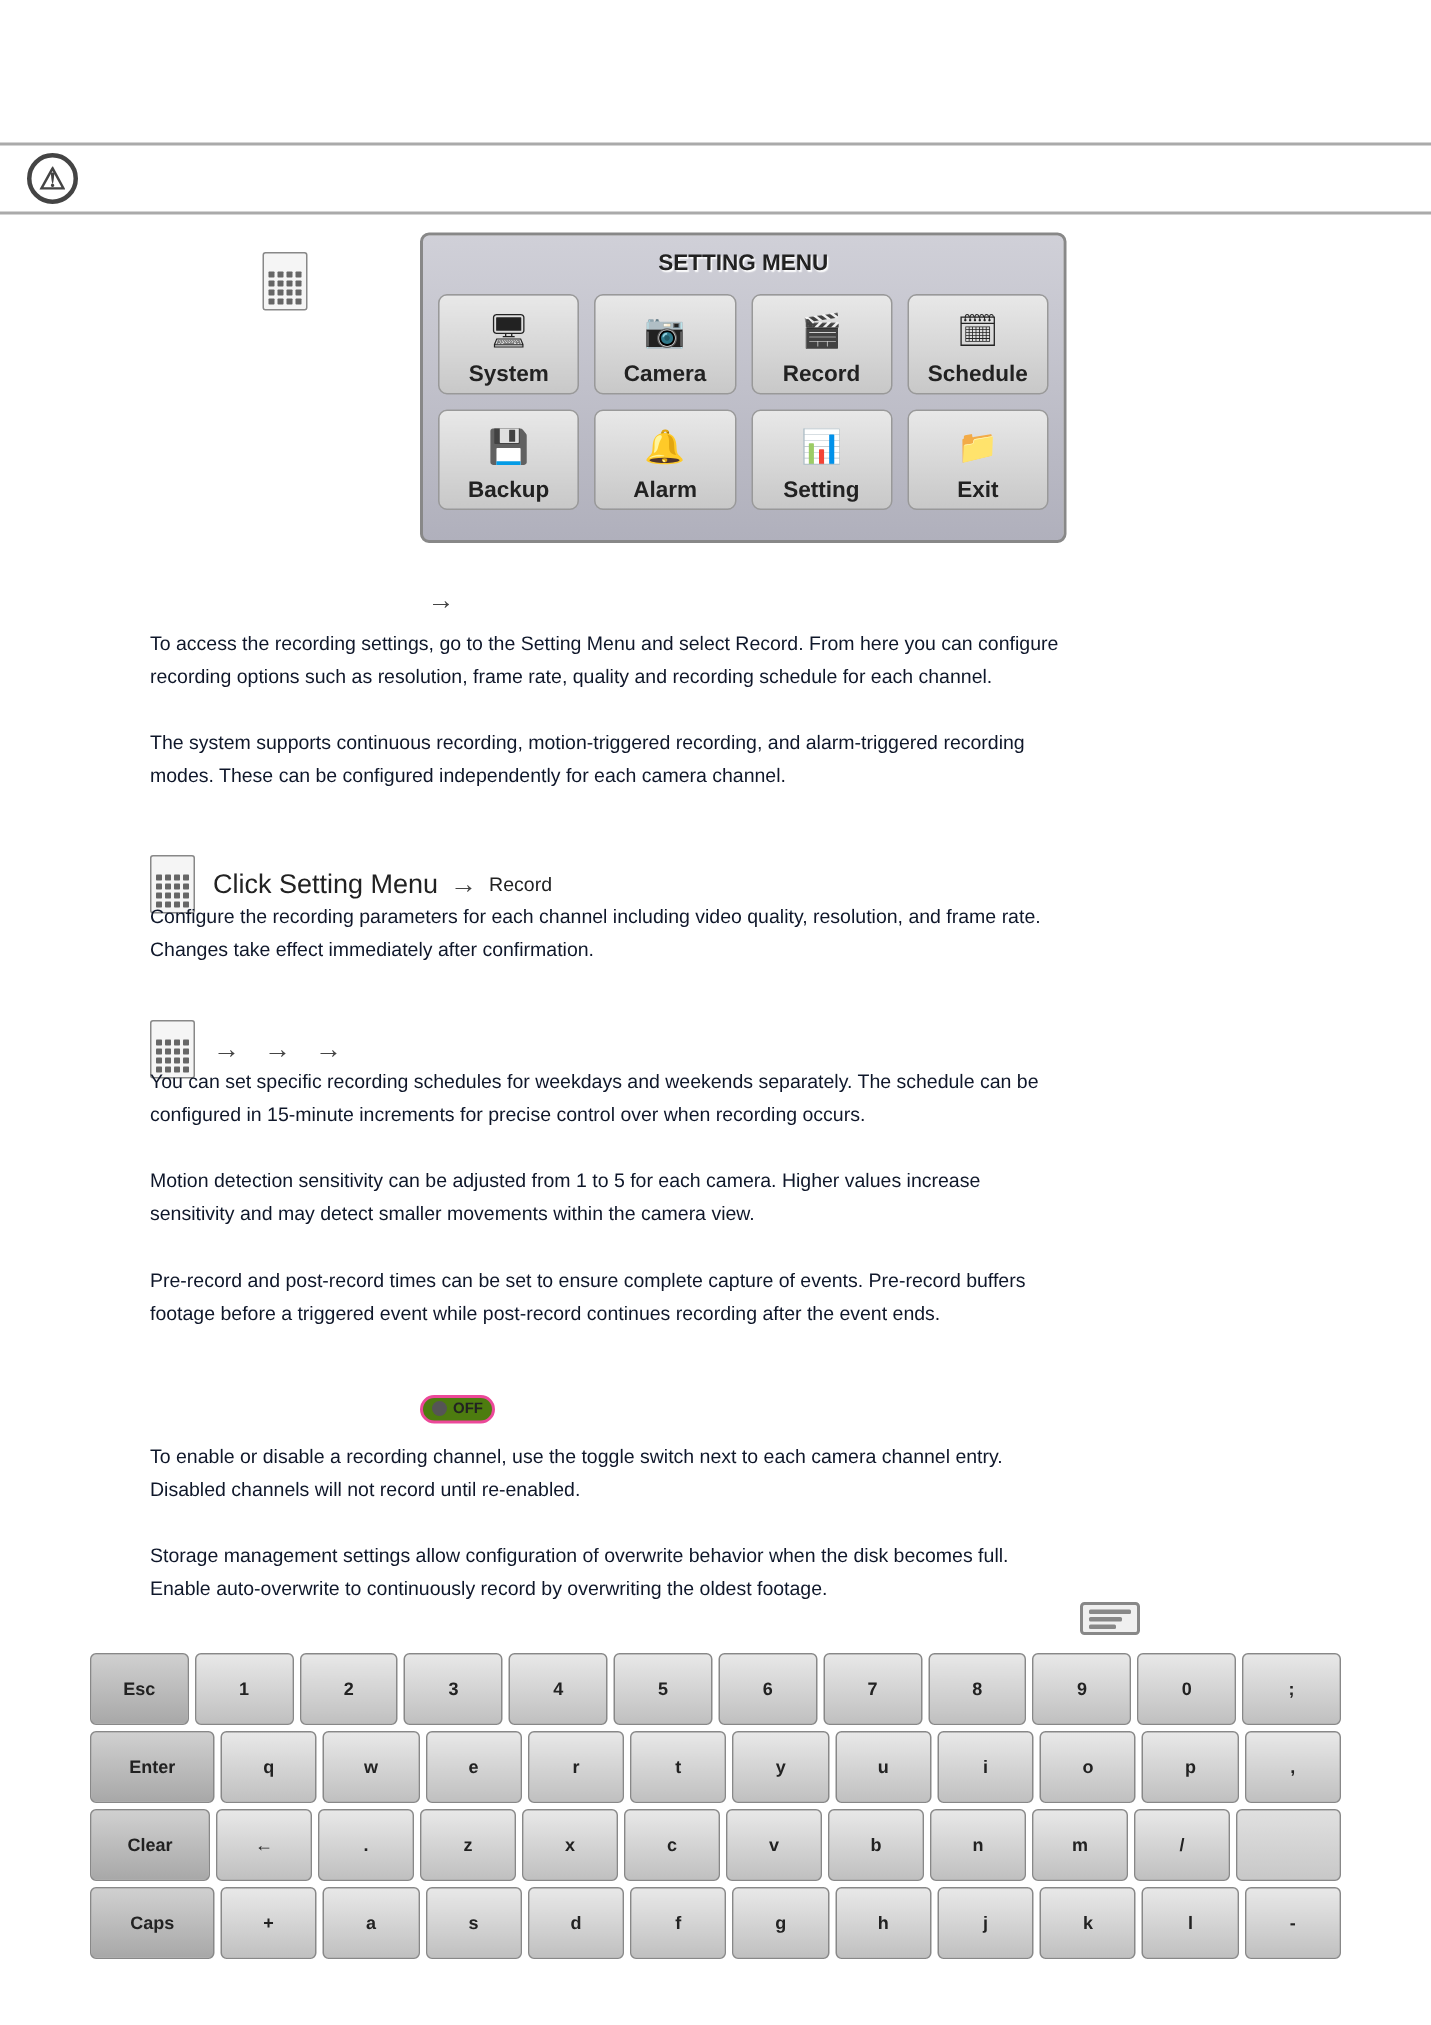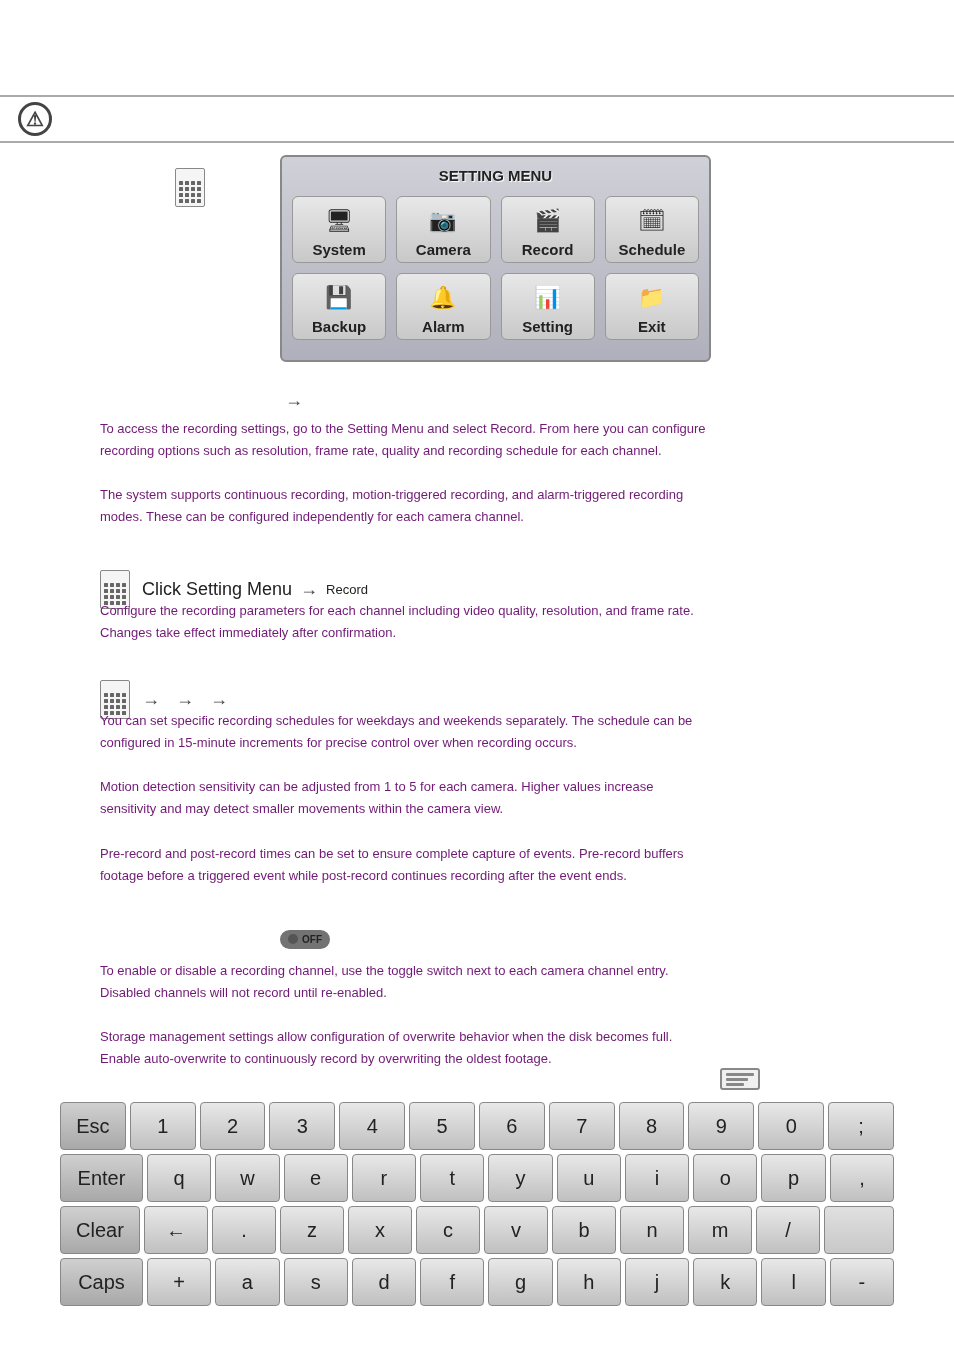--- a/index.html
+++ b/index.html
@@ -92,26 +92,26 @@
     .arrow {
       font-size: 18px;
       color: #444;
     }
 
     
     .toggle-icon {
       display: inline-flex;
       align-items: flex-start;
       gap: 2px;
-      border: 2px solid #737373;
+      border: 2px solid #ec4899;
       border-radius: 10px;
       padding: 2px 6px;
       font-size: 11px;
       font-weight: bold;
-      background: #737373;
+      background: #4d7c0f;
     }
     .toggle-dot {
       width: 10px;
       height: 10px;
       border-radius: 50%;
       background: #555;
     }
 
     
     .keyboard-icon-small {
@@ -149,22 +149,22 @@
     }
     .key {
       min-width: 64px;
       height: 48px;
       background: linear-gradient(to bottom, #e8e8e8, #c0c0c0);
       border: 1px solid #888;
       border-radius: 4px;
       display: flex;
       align-items: center;
       justify-content: center;
-      font-size: 20px;
-      font-weight: normal;
+      font-size: 12px;
+      font-weight: bold;
       color: #222;
       cursor: pointer;
       flex: 1;
     }
     .key.wide {
       min-width: 80px;
       flex: 1.3;
     }
     .key.special {
       background: linear-gradient(to bottom, #d0d0d0, #a8a8a8);
@@ -172,21 +172,21 @@
     .key.spacer {
       flex: 1.5;
       background: linear-gradient(to bottom, #e0e0e0, #c8c8c8);
     }
 
     
     .text-block {
       position: absolute;
       font-size: 13px;
       line-height: 1.7;
-      color: #701a75;
+      color: #0f172a;
     }
 
     .menu-icon-grid {
       display: inline-grid;
       grid-template-columns: repeat(4,4px);
       grid-template-rows: repeat(4,4px);
       gap: 2px;
     }
     .menu-icon-grid span {
       background: #666;

